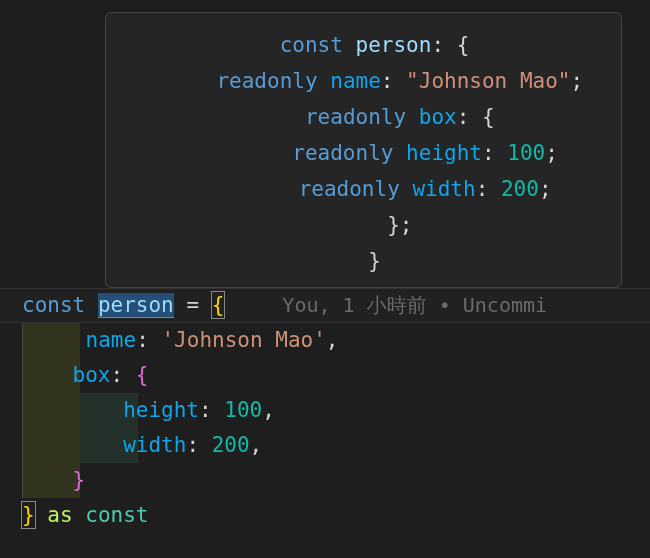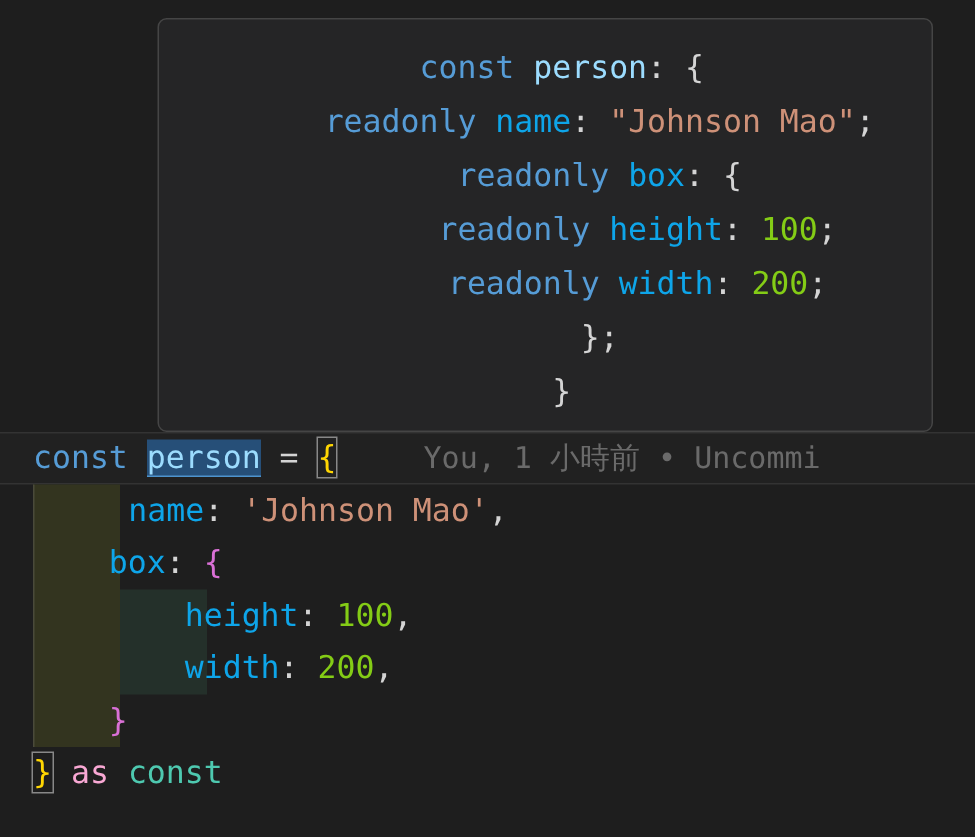--- a/index.html
+++ b/index.html
@@ -86,25 +86,25 @@
     height: 175px;
     background: #4a4a3a;
     z-index: 2;
   }
 
   
   .tk-keyword    { color: #569cd6; }
   .tk-variable   { color: #9cdcfe; }
   .tk-property   { color: #0ea5e9; }
   .tk-string     { color: #ce9178; }
-  .tk-number     { color: #84cc16; }
+  .tk-number     { color: #14b8a6; }
   .tk-punct      { color: #d4d4d4; }
   .tk-brace-pink { color: #da70d6; }
   .tk-operator   { color: #d4d4d4; }
-  .tk-ctrl       { color: #f9a8d4; }
+  .tk-ctrl       { color: #bef264; }
   .tk-type       { color: #4ec9b0; }
 
   
   .occurrence {
     background: #264f78;
     border-bottom: 1px solid #4e94ce;
     color: #9cdcfe;
   }
 
   

